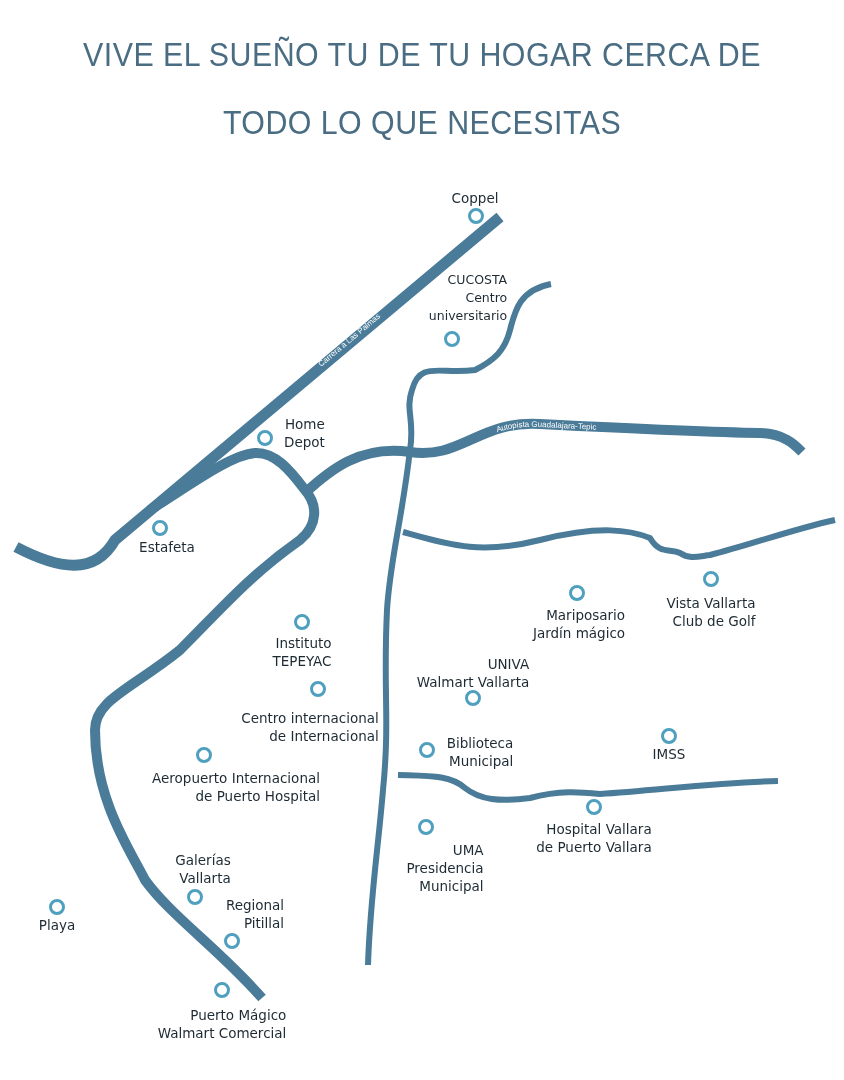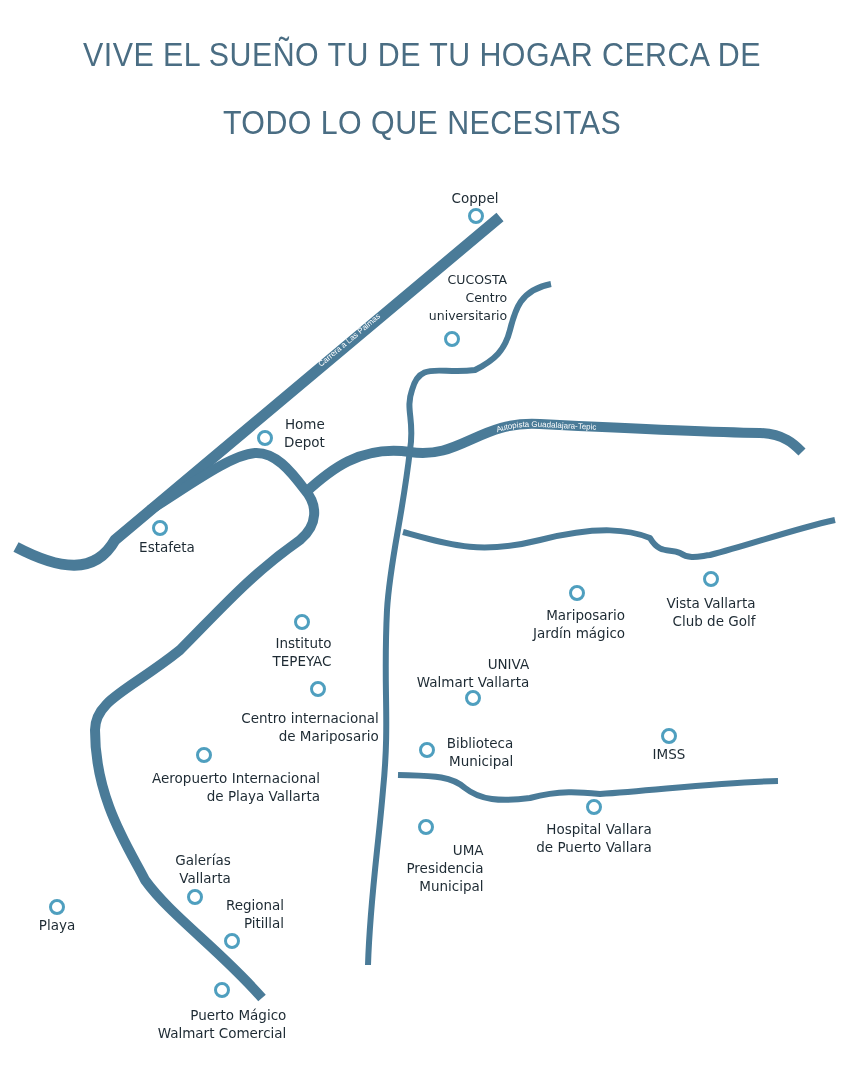--- a/index.html
+++ b/index.html
@@ -85,38 +85,38 @@
 
 <div class="dot" style="left:473px;top:698px"></div>
 <div class="lbl" style="left:473px;top:655px">
     <span>UNIVA</span>
     <span>Walmart Vallarta</span>
   </div>
 
 <div class="dot" style="left:318px;top:689px"></div>
 <div class="lbl" style="left:310px;top:709px">
     <span>Centro internacional</span>
-    <span>de Mariposario</span>
+    <span>de Internacional</span>
   </div>
 
 <div class="dot" style="left:427px;top:750px"></div>
 <div class="lbl" style="left:480px;top:734px">
     <span>Biblioteca</span>
     <span>Municipal</span>
   </div>
 
 <div class="dot" style="left:669px;top:736px"></div>
 <div class="lbl" style="left:669px;top:745px">
     <span>IMSS</span>
   </div>
 
 <div class="dot" style="left:204px;top:755px"></div>
 <div class="lbl" style="left:236px;top:769px">
     <span>Aeropuerto Internacional</span>
-    <span>de Playa Vallarta</span>
+    <span>de Puerto Hospital</span>
   </div>
 
 <div class="dot" style="left:594px;top:807px"></div>
 <div class="lbl" style="left:594px;top:820px">
     <span>Hospital Vallara</span>
     <span>de Puerto Vallara</span>
   </div>
 
 <div class="dot" style="left:426px;top:827px"></div>
 <div class="lbl" style="left:445px;top:841px">

